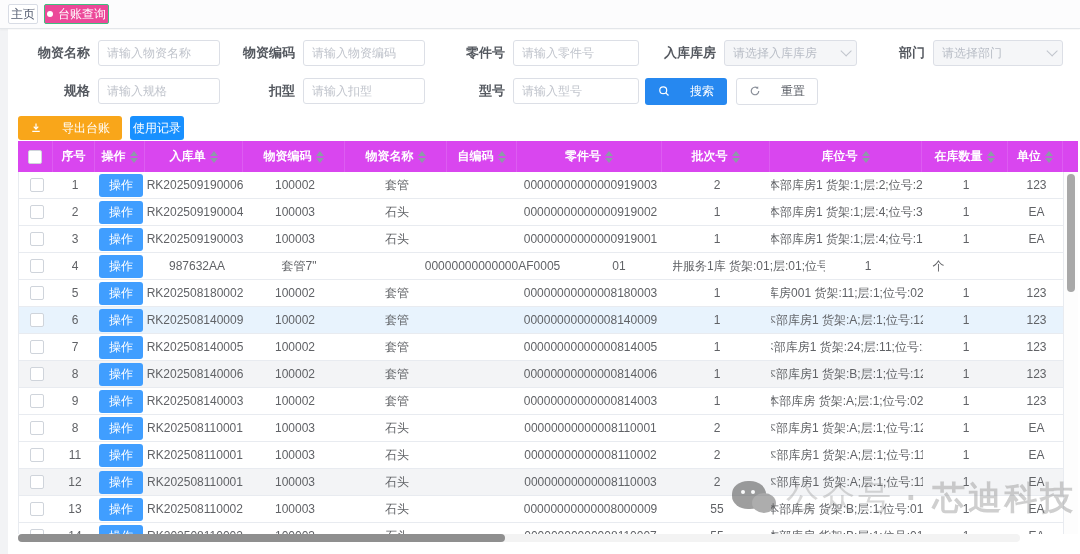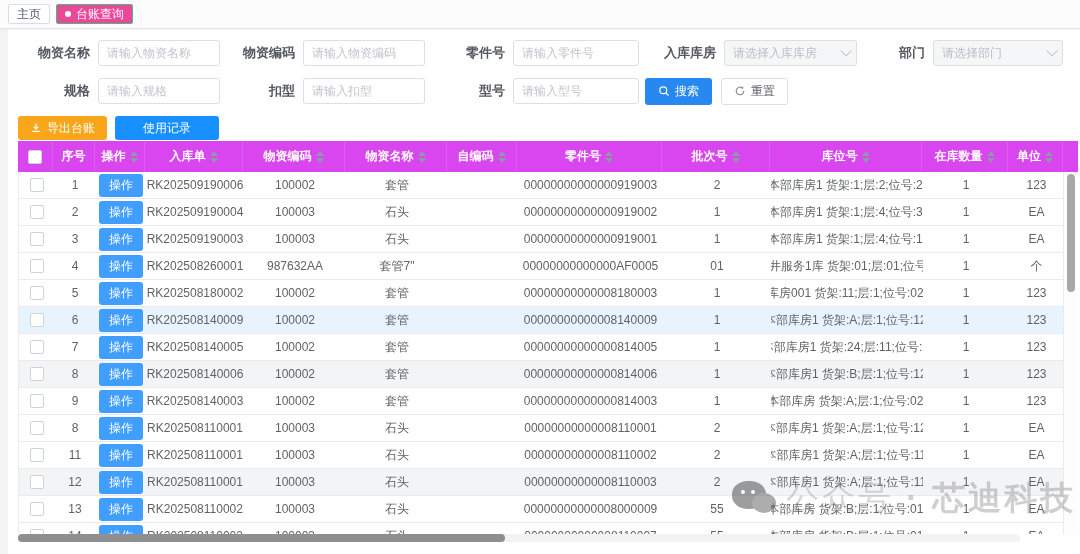--- a/index.html
+++ b/index.html
@@ -4,44 +4,44 @@
 <style>
   * { margin:0; padding:0; box-sizing:border-box; }
   html,body { width:1080px; height:554px; overflow:hidden; background:#fff;
               font-family:"Liberation Sans","DejaVu Sans",sans-serif; font-size:12px; color:#606266; }
   .stage { position:relative; width:1080px; height:554px; background:#fff; }
   .left-strip { position:absolute; left:0; top:29px; width:8px; height:525px; background:#f2f3f5; }
 
   
   .tabbar { position:absolute; left:0; top:0; width:1080px; height:29px; background:#fcfcfd;
             border-bottom:1px solid #e3e6ea; box-shadow:0 1px 2px rgba(0,0,0,.04); display:flex; align-items:center; padding-left:8px; gap:6px; }
-  .tab { height:20px; display:inline-flex; align-items:center; padding:0 8px; font-size:12px;
+  .tab { height:20px; display:inline-flex; align-items:center; padding:0 2px; font-size:12px;
          border:1px solid #d8dce5; border-radius:2px; background:#fff; color:#515a6e; cursor:pointer; }
   .tab.active { background:#ec4899; border:1px solid #3fbf7f; color:#fff; gap:5px; }
   .tab .dot { width:6px; height:6px; border-radius:50%; background:#fff; display:inline-block; }
 
   
   .filters { position:absolute; left:8px; top:30px; width:1072px; height:84px; background:#fff; }
   .fg { position:absolute; display:flex; align-items:center; height:26px; }
   .fg .lbl { font-weight:bold; color:#54585f; font-size:13px; text-align:right; margin-right:8px; }
   .inp { height:26px; border:1px solid #dcdfe6; border-radius:3px; background:#fff; display:flex; align-items:center;
          padding:0 8px; color:#c0c4cc; font-size:12px; overflow:hidden; white-space:nowrap; }
   .sel { background:#f5f6f8; justify-content:space-between; color:#b8bdc6; }
   .sel .chev { width:8px; height:8px; border-right:1.5px solid #c0c4cc; border-bottom:1.5px solid #c0c4cc;
                transform:rotate(45deg) translateY(-3px); flex:none; margin-left:6px; }
-  .btn { display:inline-flex; align-items:center; justify-content:center; gap:5px; height:27px; border-radius:3px;
+  .btn { display:inline-flex; align-items:center; justify-content:center; gap:20px; height:27px; border-radius:3px;
          font-size:12px; cursor:pointer; border:1px solid transparent; padding:0 12px; }
   .btn-search { background:#2688f0; color:#fff; }
   .btn-reset { background:#fff; color:#5a5e66; border:1px solid #dcdfe6; }
   .ic { width:12px; height:12px; flex:none; }
 
   
   .toolbar { position:absolute; left:18px; top:116px; display:flex; gap:8px; }
   .btn-export { background:#f9a61a; color:#fff; height:24px; padding:0 11px; }
-  .btn-usage { background:#1890ff; color:#fff; height:24px; padding:0 27px; }
+  .btn-usage { background:#1890ff; color:#fff; height:24px; padding:0 2px; }
 
   
   .table { position:absolute; left:18px; top:141px; width:1060px; }
   .thead { display:flex; background:#d946ef; color:#fff; height:31px; align-items:stretch; }
   .th { display:flex; align-items:center; justify-content:center; font-weight:bold; font-size:12px;
         border-right:1px solid rgba(255,255,255,.12); gap:4px; }
   .th:last-child { border-right:none; }
   .tbody { position:relative; height:362px; overflow:hidden; border-left:1px solid #e8ebf0; }
   .tr { display:flex; height:27px; align-items:center; background:#fff; border-bottom:1px solid #e8ebf0; }
   .tr.striped { background:#f3f4f6; }
@@ -300,21 +300,20 @@
           <div class="td c-unit">EA</div>
         </div>
         <div class="tr">
           <div class="td c-check">
             <span class="checkbox"></span>
           </div>
           <div class="td c-idx">4</div>
           <div class="td c-act">
             <button class="op-btn">操作</button>
           </div>
-          <div class="td c-order">RK202508260001</div>
           <div class="td c-code">987632AA</div>
           <div class="td c-name">套管7"</div>
           <div class="td c-custom"></div>
           <div class="td c-part">00000000000000AF0005</div>
           <div class="td c-batch">01</div>
           <div class="td c-loc">油井服务1库 货架:01;层:01;位号...</div>
           <div class="td c-qty">1</div>
           <div class="td c-unit">个</div>
         </div>
         <div class="tr">

